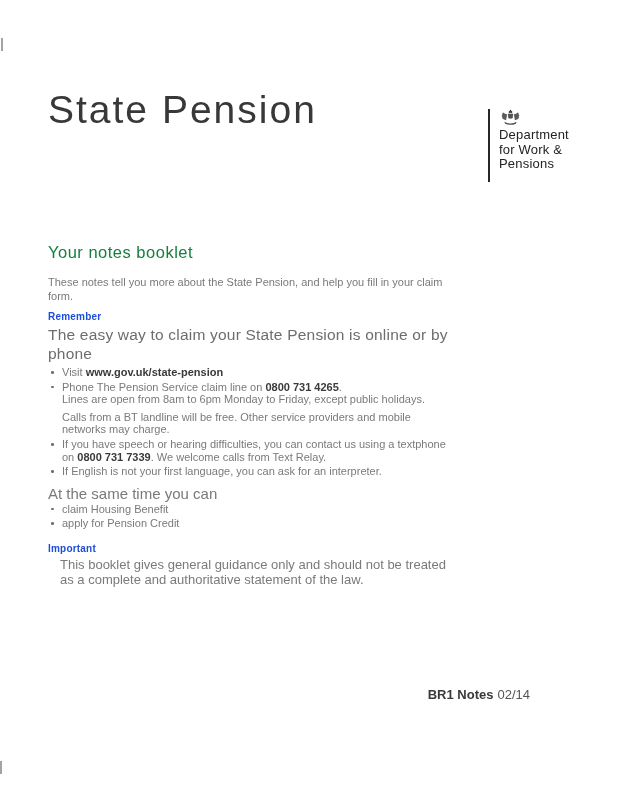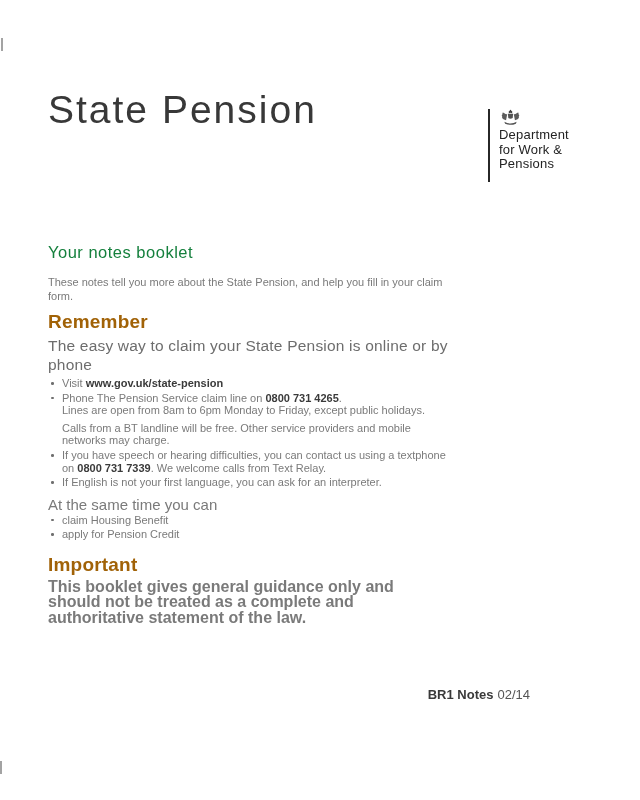--- a/index.html
+++ b/index.html
@@ -60,23 +60,23 @@
   }
   .intro {
     margin: 14px 0 0 0;
     width: 400px;
     font-size: 11px;
     line-height: 13.5px;
     color: #7a7a7a;
   }
   .h3 {
     margin: 8px 0 0 0;
-    font-size: 19px;
+    font-size: 10px;
     font-weight: 700;
-    color: #a16207;
+    color: #1d4ed8;
     letter-spacing: 0.2px;
   }
   .subhead {
     margin: 3px 0 0 0;
     width: 430px;
     font-size: 15.5px;
     line-height: 19px;
     color: #6d6d6d;
     letter-spacing: 0.2px;
   }
@@ -100,26 +100,25 @@
     width: 2.6px; height: 2.6px;
     border-radius: 50%;
     background: #6f6f6f;
   }
   ul.bullets li p { margin: 0; }
   ul.bullets li p.gap { margin-top: 5px; }
   .b { font-weight: 700; color: #3a3a3a; }
   .same-time { margin: 9px 0 0 0; font-size: 15px; line-height: 13px; color: #7a7a7a; }
   .important-heading { margin-top: 13px; }
   .important-body {
-    margin: 3px 0 0 0;
+    margin: 3px 0 0 12px;
     width: 400px;
-    font-size: 16px;
+    font-size: 13px;
     line-height: 15.5px;
     color: #7a7a7a;
-    font-weight: bold;
   }
 
   
   .footer {
     position: absolute;
     right: 50px; top: 687px;
     font-size: 13px;
     color: #4a4a4a;
   }
   .footer .edition { margin-left: 4px; color: #555555; font-weight: 400; }

